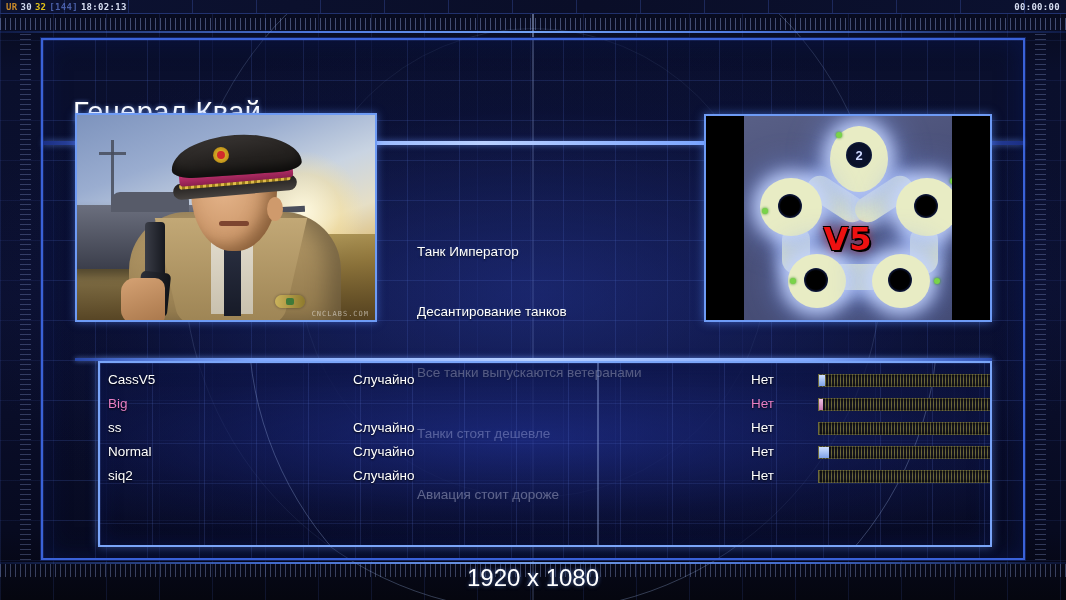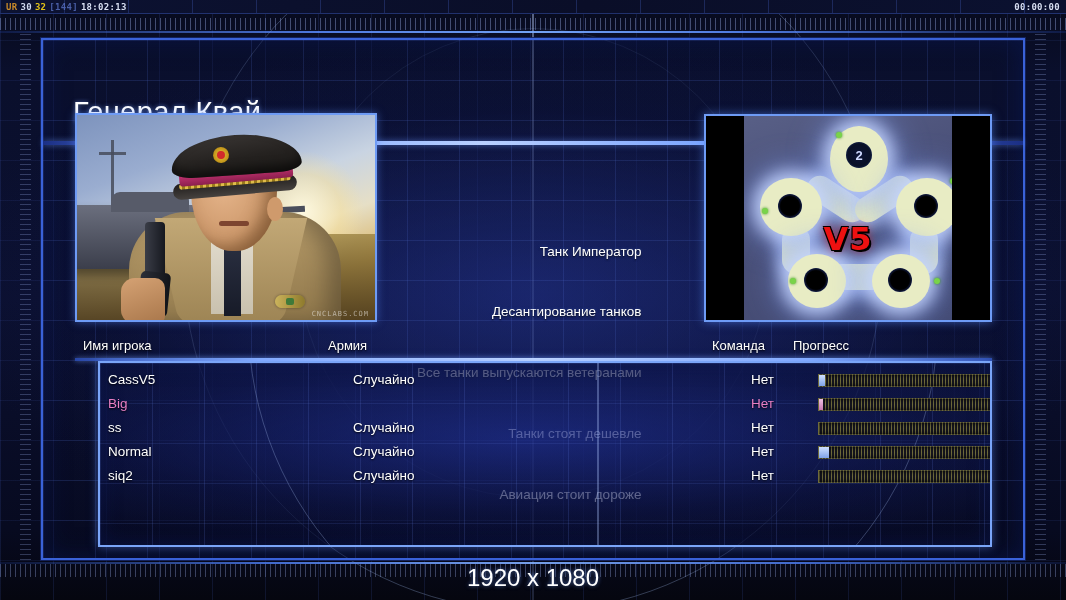--- a/index.html
+++ b/index.html
@@ -315,21 +315,21 @@
 
   
   .desc {
     position: absolute; left: 374px; top: 93px;
     color: #ffffff;
     font-size: 13.5px;
     line-height: 20.3px;
     text-shadow: 0 1px 2px rgba(0,0,0,0.95), 0 0 3px rgba(70,110,220,0.5);
     white-space: pre;
   }
-  .desc div { white-space: pre; text-align: right; }
+  .desc div { white-space: pre; }
 
   
   .map-frame {
     position: absolute; right: 31px; top: 6px; width: 288px; height: 208px;
     border: 2px solid #6e9bf5;
     box-shadow: 0 0 9px rgba(90,140,255,0.55);
     background: #000;
     overflow: hidden;
   }
   .map-inner {
@@ -596,26 +596,20 @@
             <div class="dot d5"></div>
             <div class="map-v5">V5</div>
           </div>
         </div>
       </div>
 
     </div>
 
     <div class="list-wrap">
 
-      <div class="list-head">
-        <span class="col col-name">Имя игрока</span>
-        <span class="col col-army">Армия</span>
-        <span class="col col-team">Команда</span>
-        <span class="col col-prog">Прогресс</span>
-      </div>
       <div class="head-rule"></div>
 
       <div class="list-box">
         <div class="list-grid"></div>
         <div class="list-arc"></div>
         <div class="list-vline"></div>
 
         <div class="row" style="top:6px">
           <span class="cell cell-name">CassV5</span>
           <span class="cell cell-army">Случайно</span>

